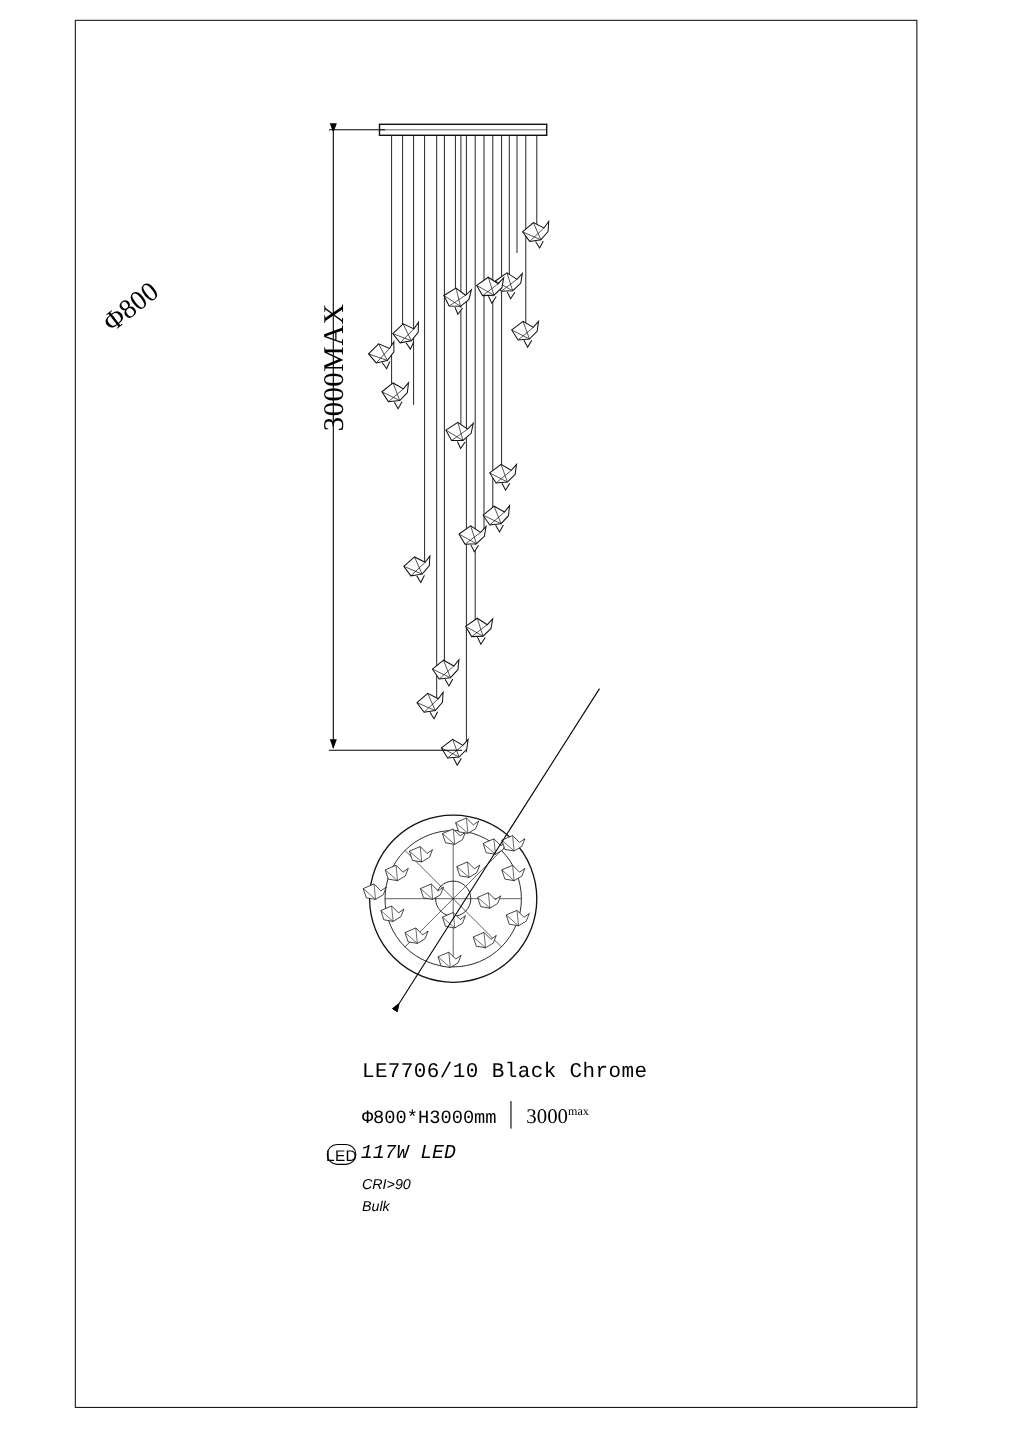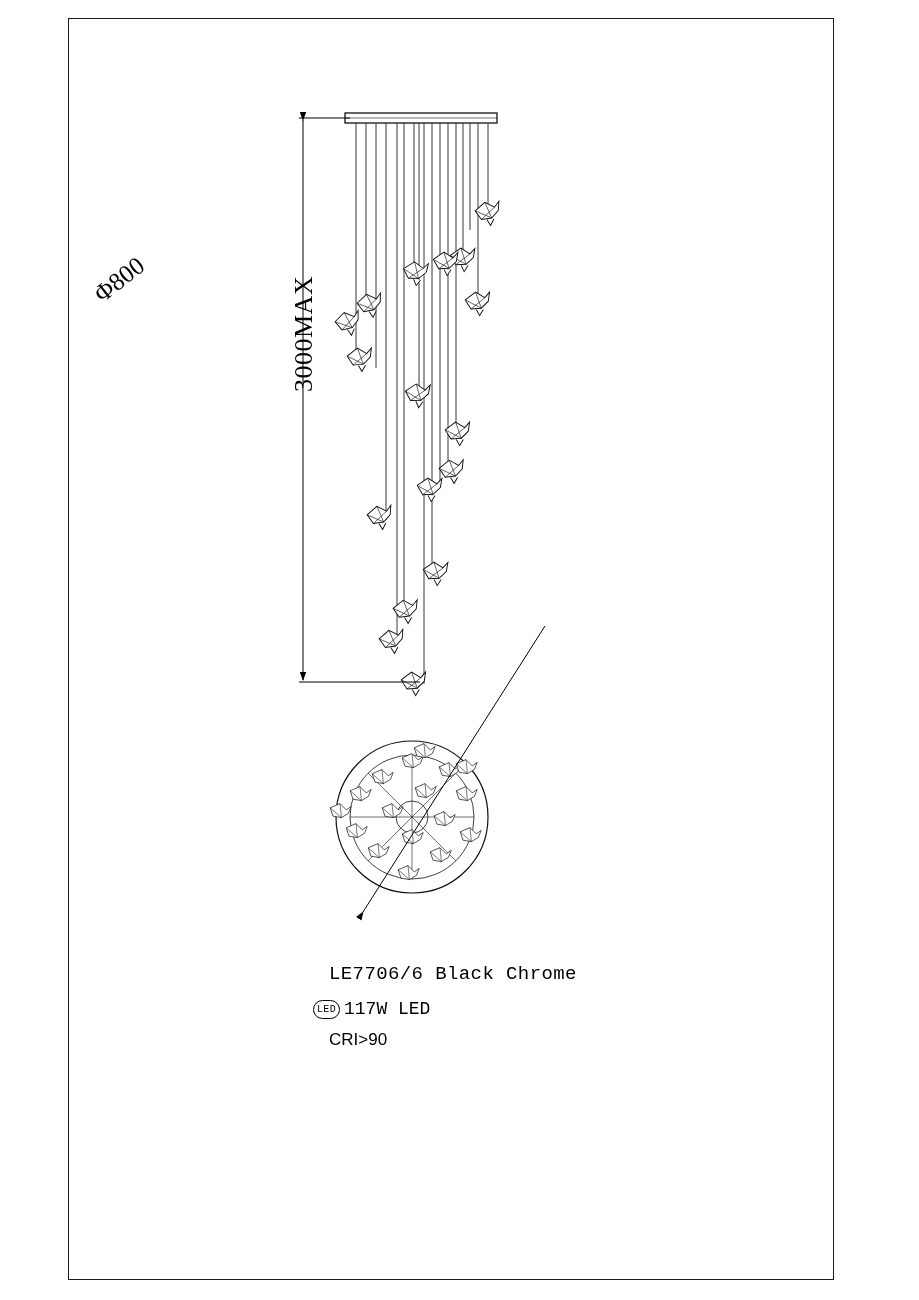--- a/index.html
+++ b/index.html
@@ -100,39 +100,39 @@
     display: flex;
     align-items: center;
     margin-left: -32px;
     margin-bottom: 4px;
   }
   .led-badge {
     width: 27px;
     height: 19px;
     border: 1.3px solid #000;
     border-radius: 10px;
-    font-family: Liberation Mono, monospace;
-    font-size: 10px;
+    font-family: Liberation Sans, sans-serif;
+    font-size: 14px;
     display: flex;
     align-items: center;
     justify-content: center;
     letter-spacing: 0.3px;
     margin-right: 4px;
     box-sizing: border-box;
-    margin-left: 16px;
   }
   .spec-line {
     font-family: "Liberation Mono", monospace;
     font-size: 18px;
     line-height: 1.52;
     white-space: nowrap;
+    font-style: italic;
   }
   .spec-line.sans {
     font-family: "Liberation Sans", sans-serif;
-    font-size: 17px;
+    font-size: 13px;
   }
 </style>
 </head>
 <body>
 
 <div id="sheet">
 
   <div class="frame"></div>
 
   <svg class="drawing" viewBox="0 0 919 1300" xmlns="http://www.w3.org/2000/svg">
@@ -402,24 +402,30 @@
       <g stroke="#000" stroke-width="1" fill="none">
         <line x1="363" y1="912" x2="545" y2="626" marker-start="url(#arrHead)"></line>
       </g>
     </g>
   </svg>
 
   <div class="dim-label vert-dim">3000MAX</div>
   <div class="dia-label">Φ800</div>
 
   <div class="spec">
-    <div class="spec-title">LE7706/6 Black Chrome</div>
-
+    <div class="spec-title">LE7706/10 Black Chrome</div>
+
+    <div class="spec-dims">
+      <span>Φ800*H3000mm</span>
+      <span class="spec-sep"></span>
+      <span class="spec-max"><span>3000</span><sup>max</sup></span>
+    </div>
 
     <div class="spec-led-row">
       <span class="led-badge">LED</span>
       <span class="spec-line">117W LED</span>
     </div>
 
     <div class="spec-line sans">CRI&gt;90</div>
+    <div class="spec-line sans">Bulk</div>
   </div>
 
 </div>
 
 </body></html>

